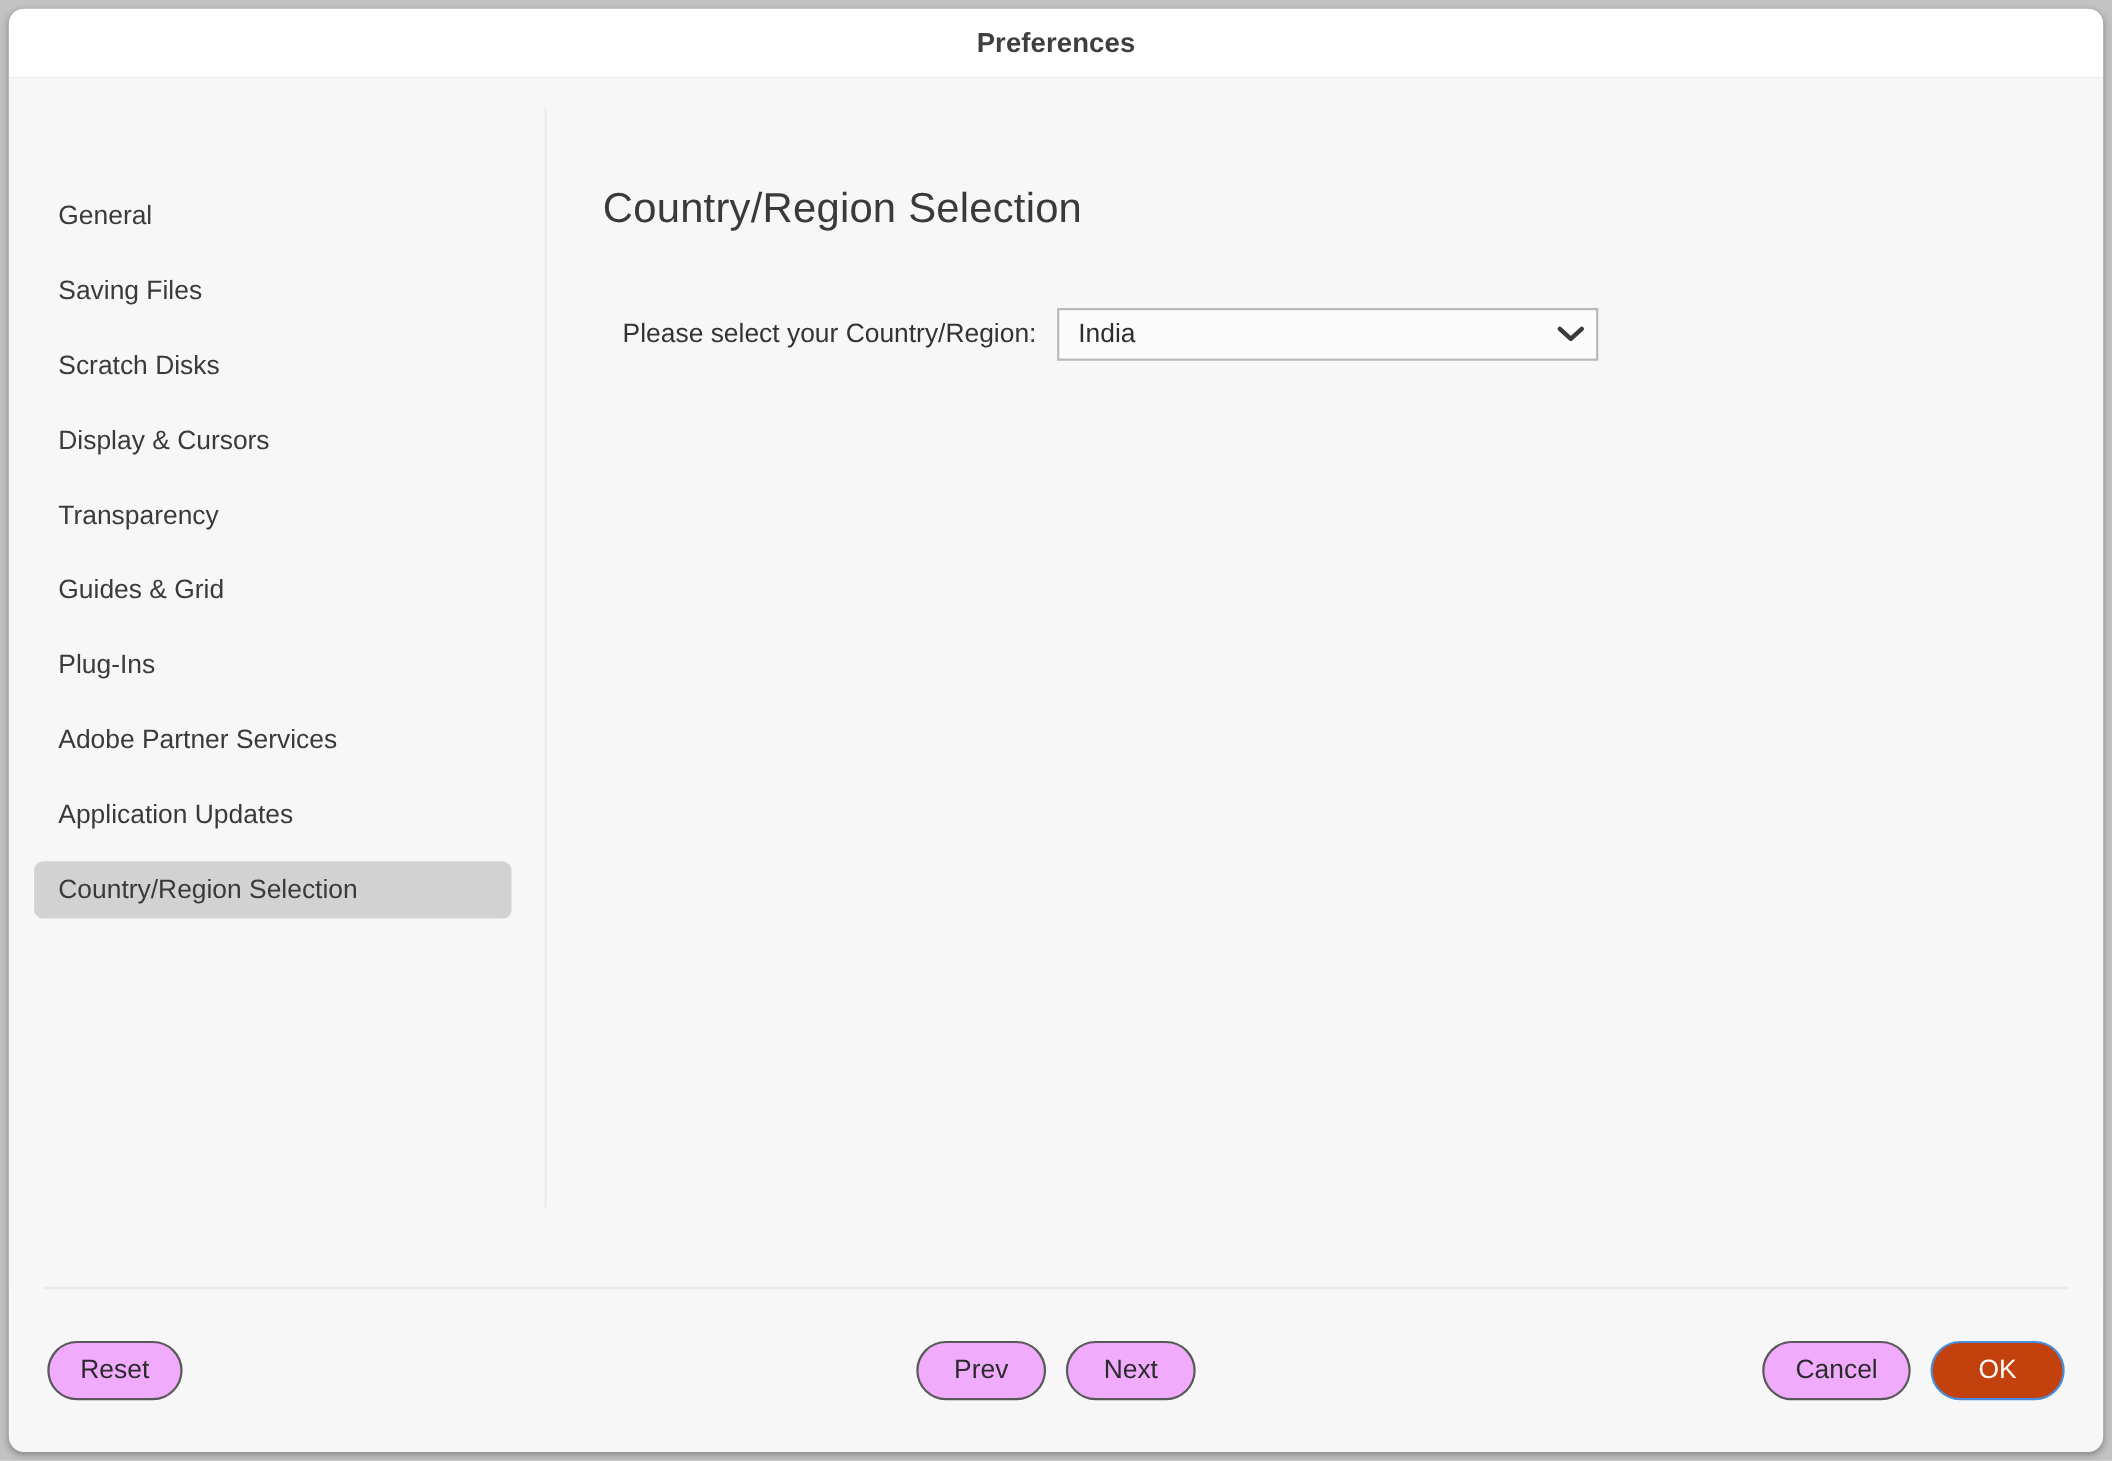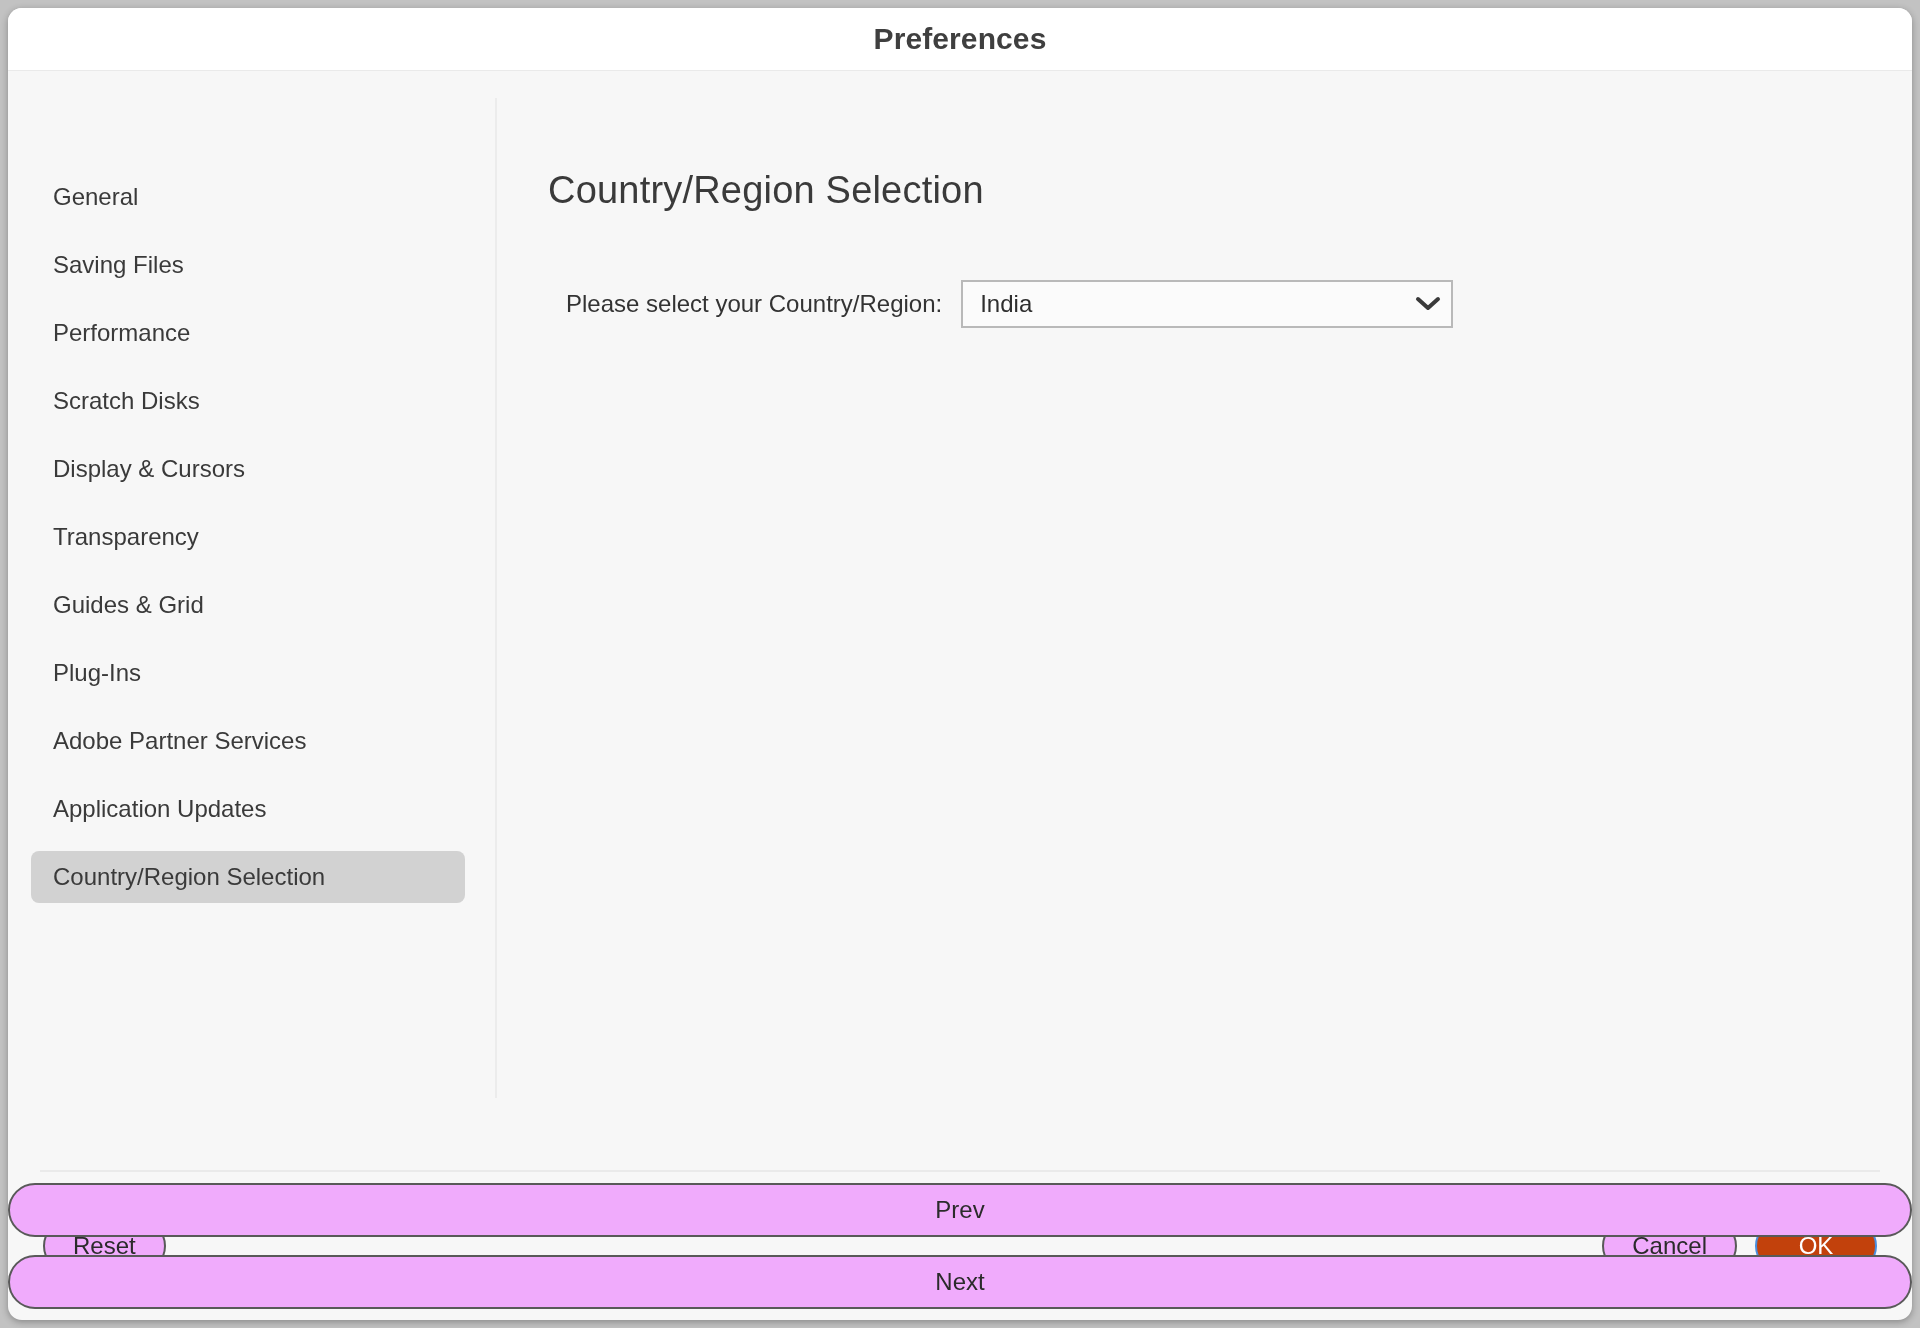--- a/index.html
+++ b/index.html
@@ -33,21 +33,21 @@
   .titlebar {
     height: 62px;
     min-height: 62px;
     background: #ffffff;
     border-bottom: 1px solid #eaeaea;
     display: flex;
     align-items: center;
     justify-content: center;
   }
   .titlebar-text {
-    font-size: 30px;
+    font-size: 25px;
     font-weight: bold;
     color: #3f3f3f;
     letter-spacing: 0.1px;
   }
 
   
   .body-area {
     flex: 1;
     position: relative;
     display: flex;
@@ -164,21 +164,20 @@
     box-sizing: border-box;
   }
   .footer-left { display: flex; }
   .footer-center {
     position: absolute;
     left: 0; right: 0;
     display: flex;
     justify-content: center;
     gap: 18px;
     pointer-events: none;
-    flex-direction: column;
   }
   .footer-center .btn { pointer-events: auto; }
   .footer-right {
     margin-left: auto;
     display: flex;
     align-items: center;
     gap: 18px;
   }
 
   .btn {
@@ -215,23 +214,20 @@
 
   <div class="body-area">
 
     <div class="sidebar">
       <ul class="nav-list">
         <li class="nav-item">
           <span>General</span>
         </li>
         <li class="nav-item">
           <span>Saving Files</span>
-        </li>
-        <li class="nav-item">
-          <span>Performance</span>
         </li>
         <li class="nav-item">
           <span>Scratch Disks</span>
         </li>
         <li class="nav-item">
           <span>Display &amp; Cursors</span>
         </li>
         <li class="nav-item">
           <span>Transparency</span>
         </li>

